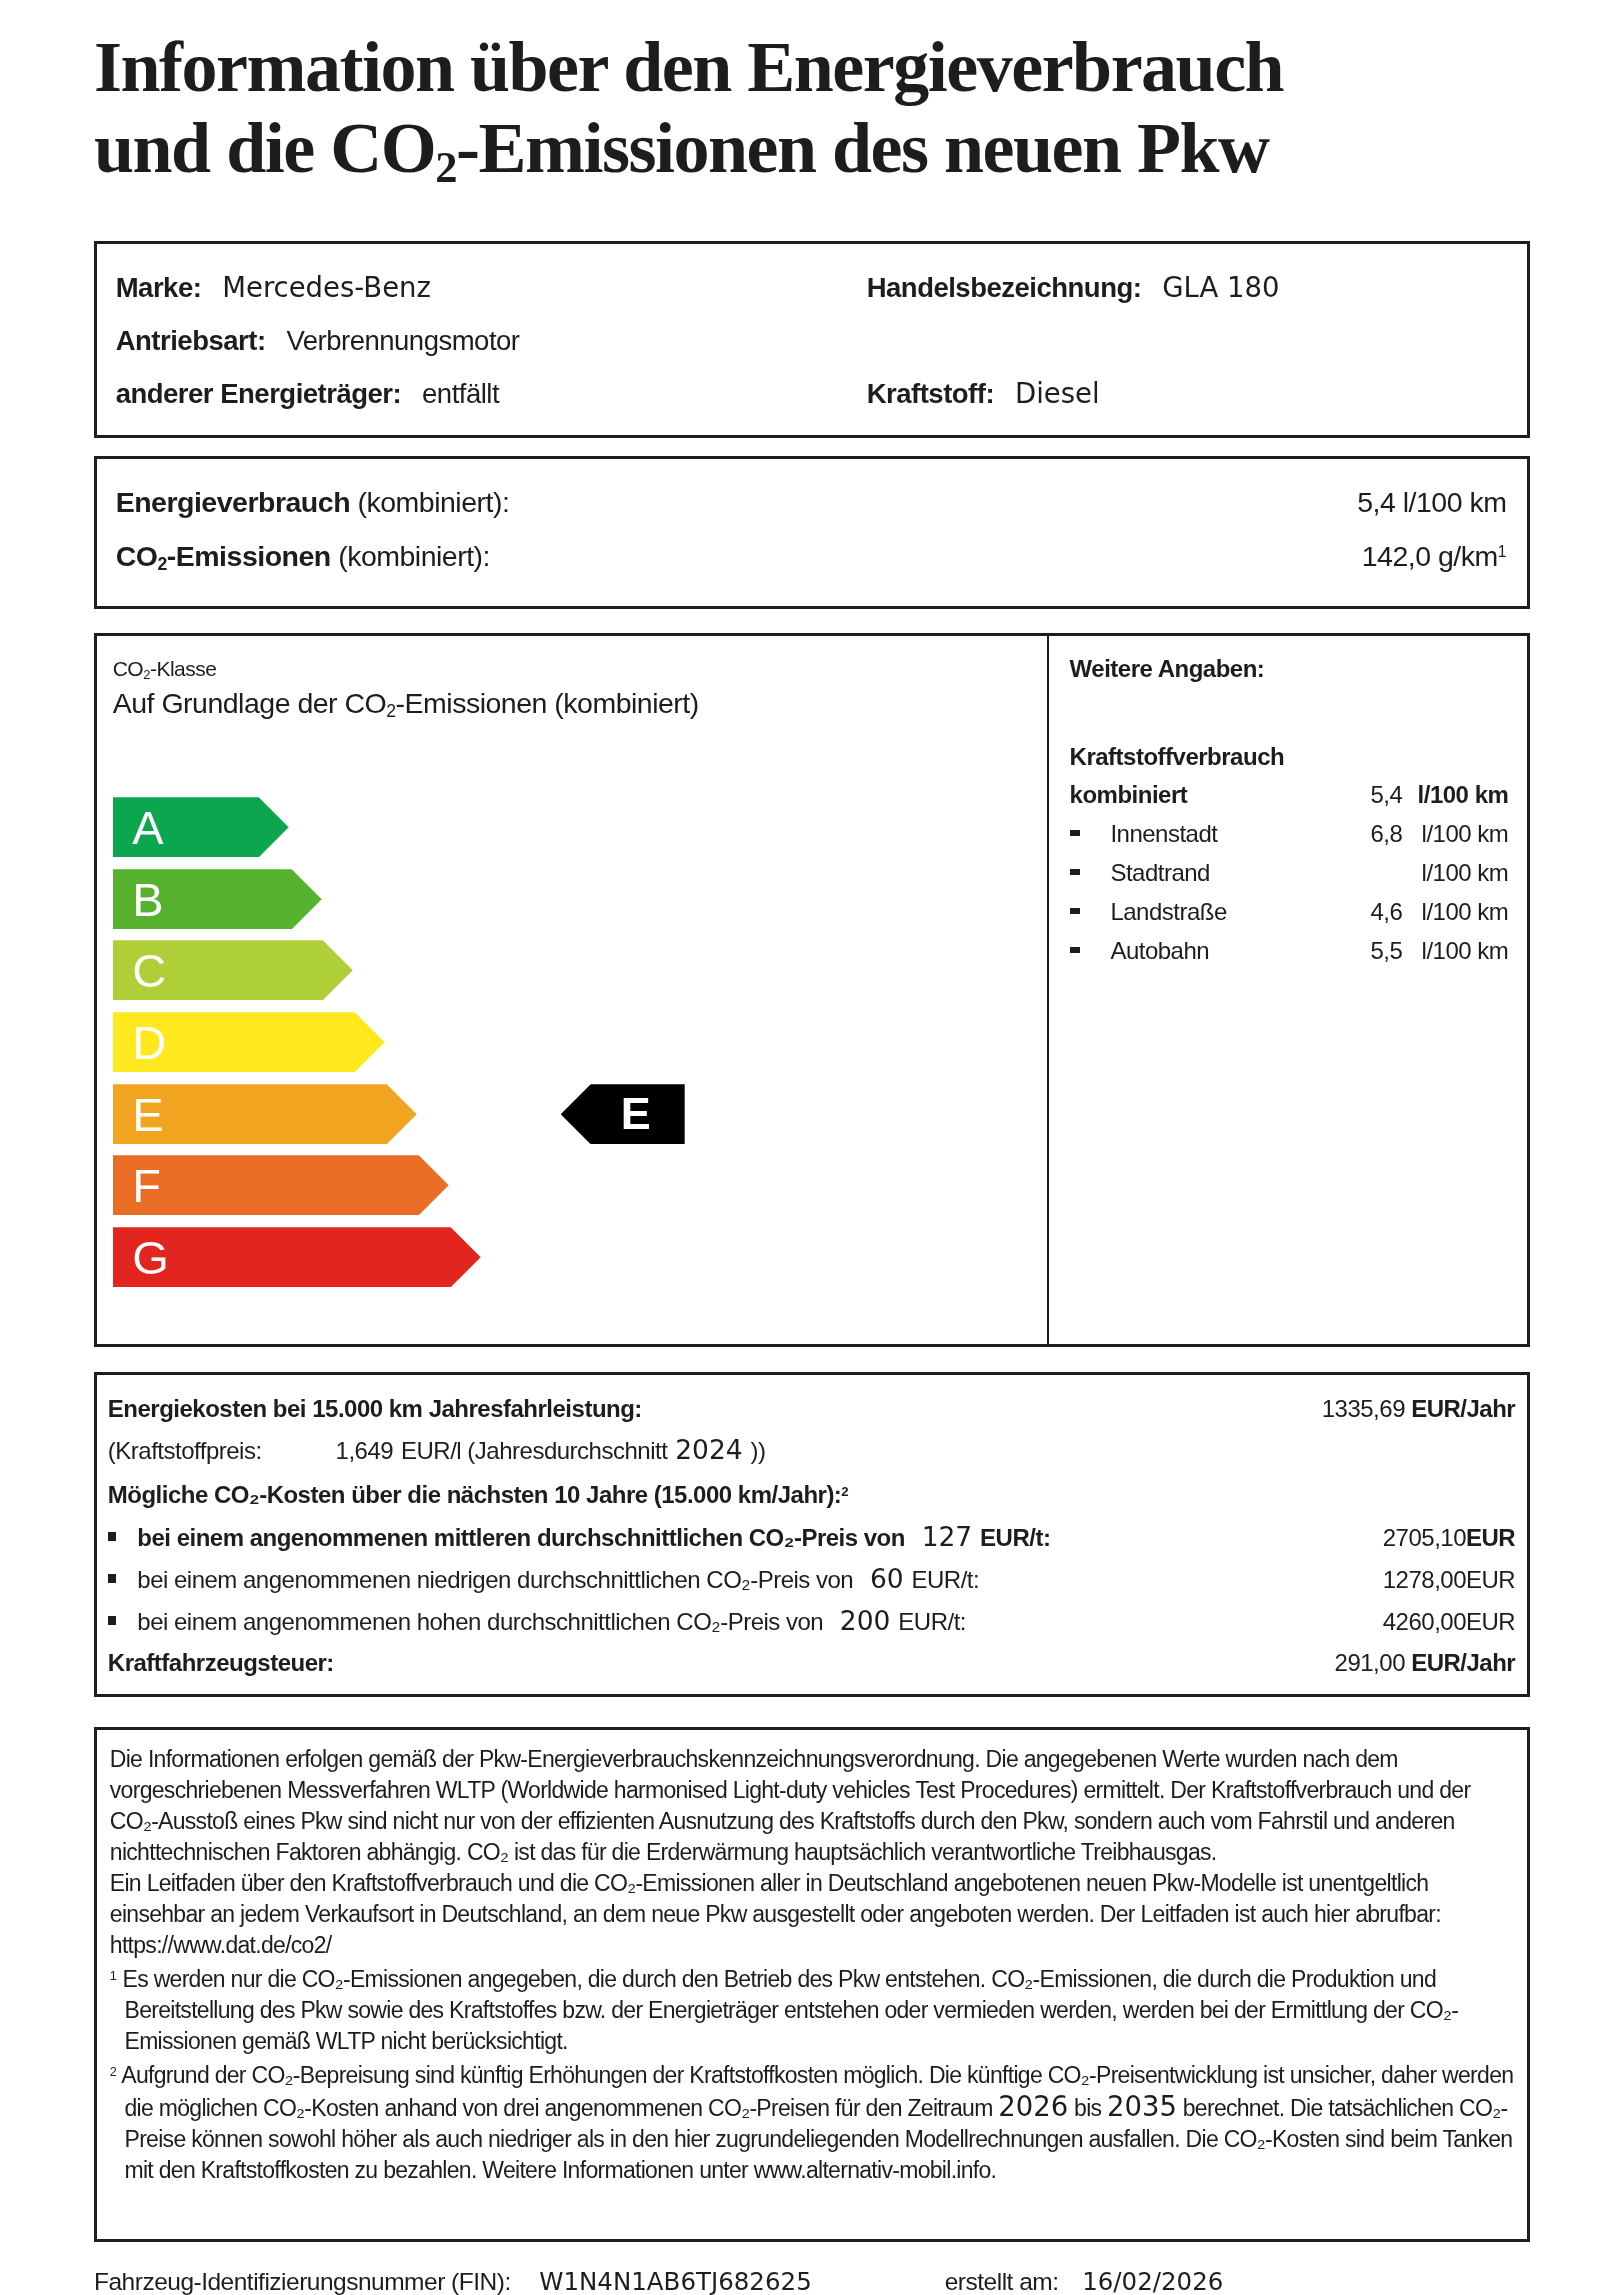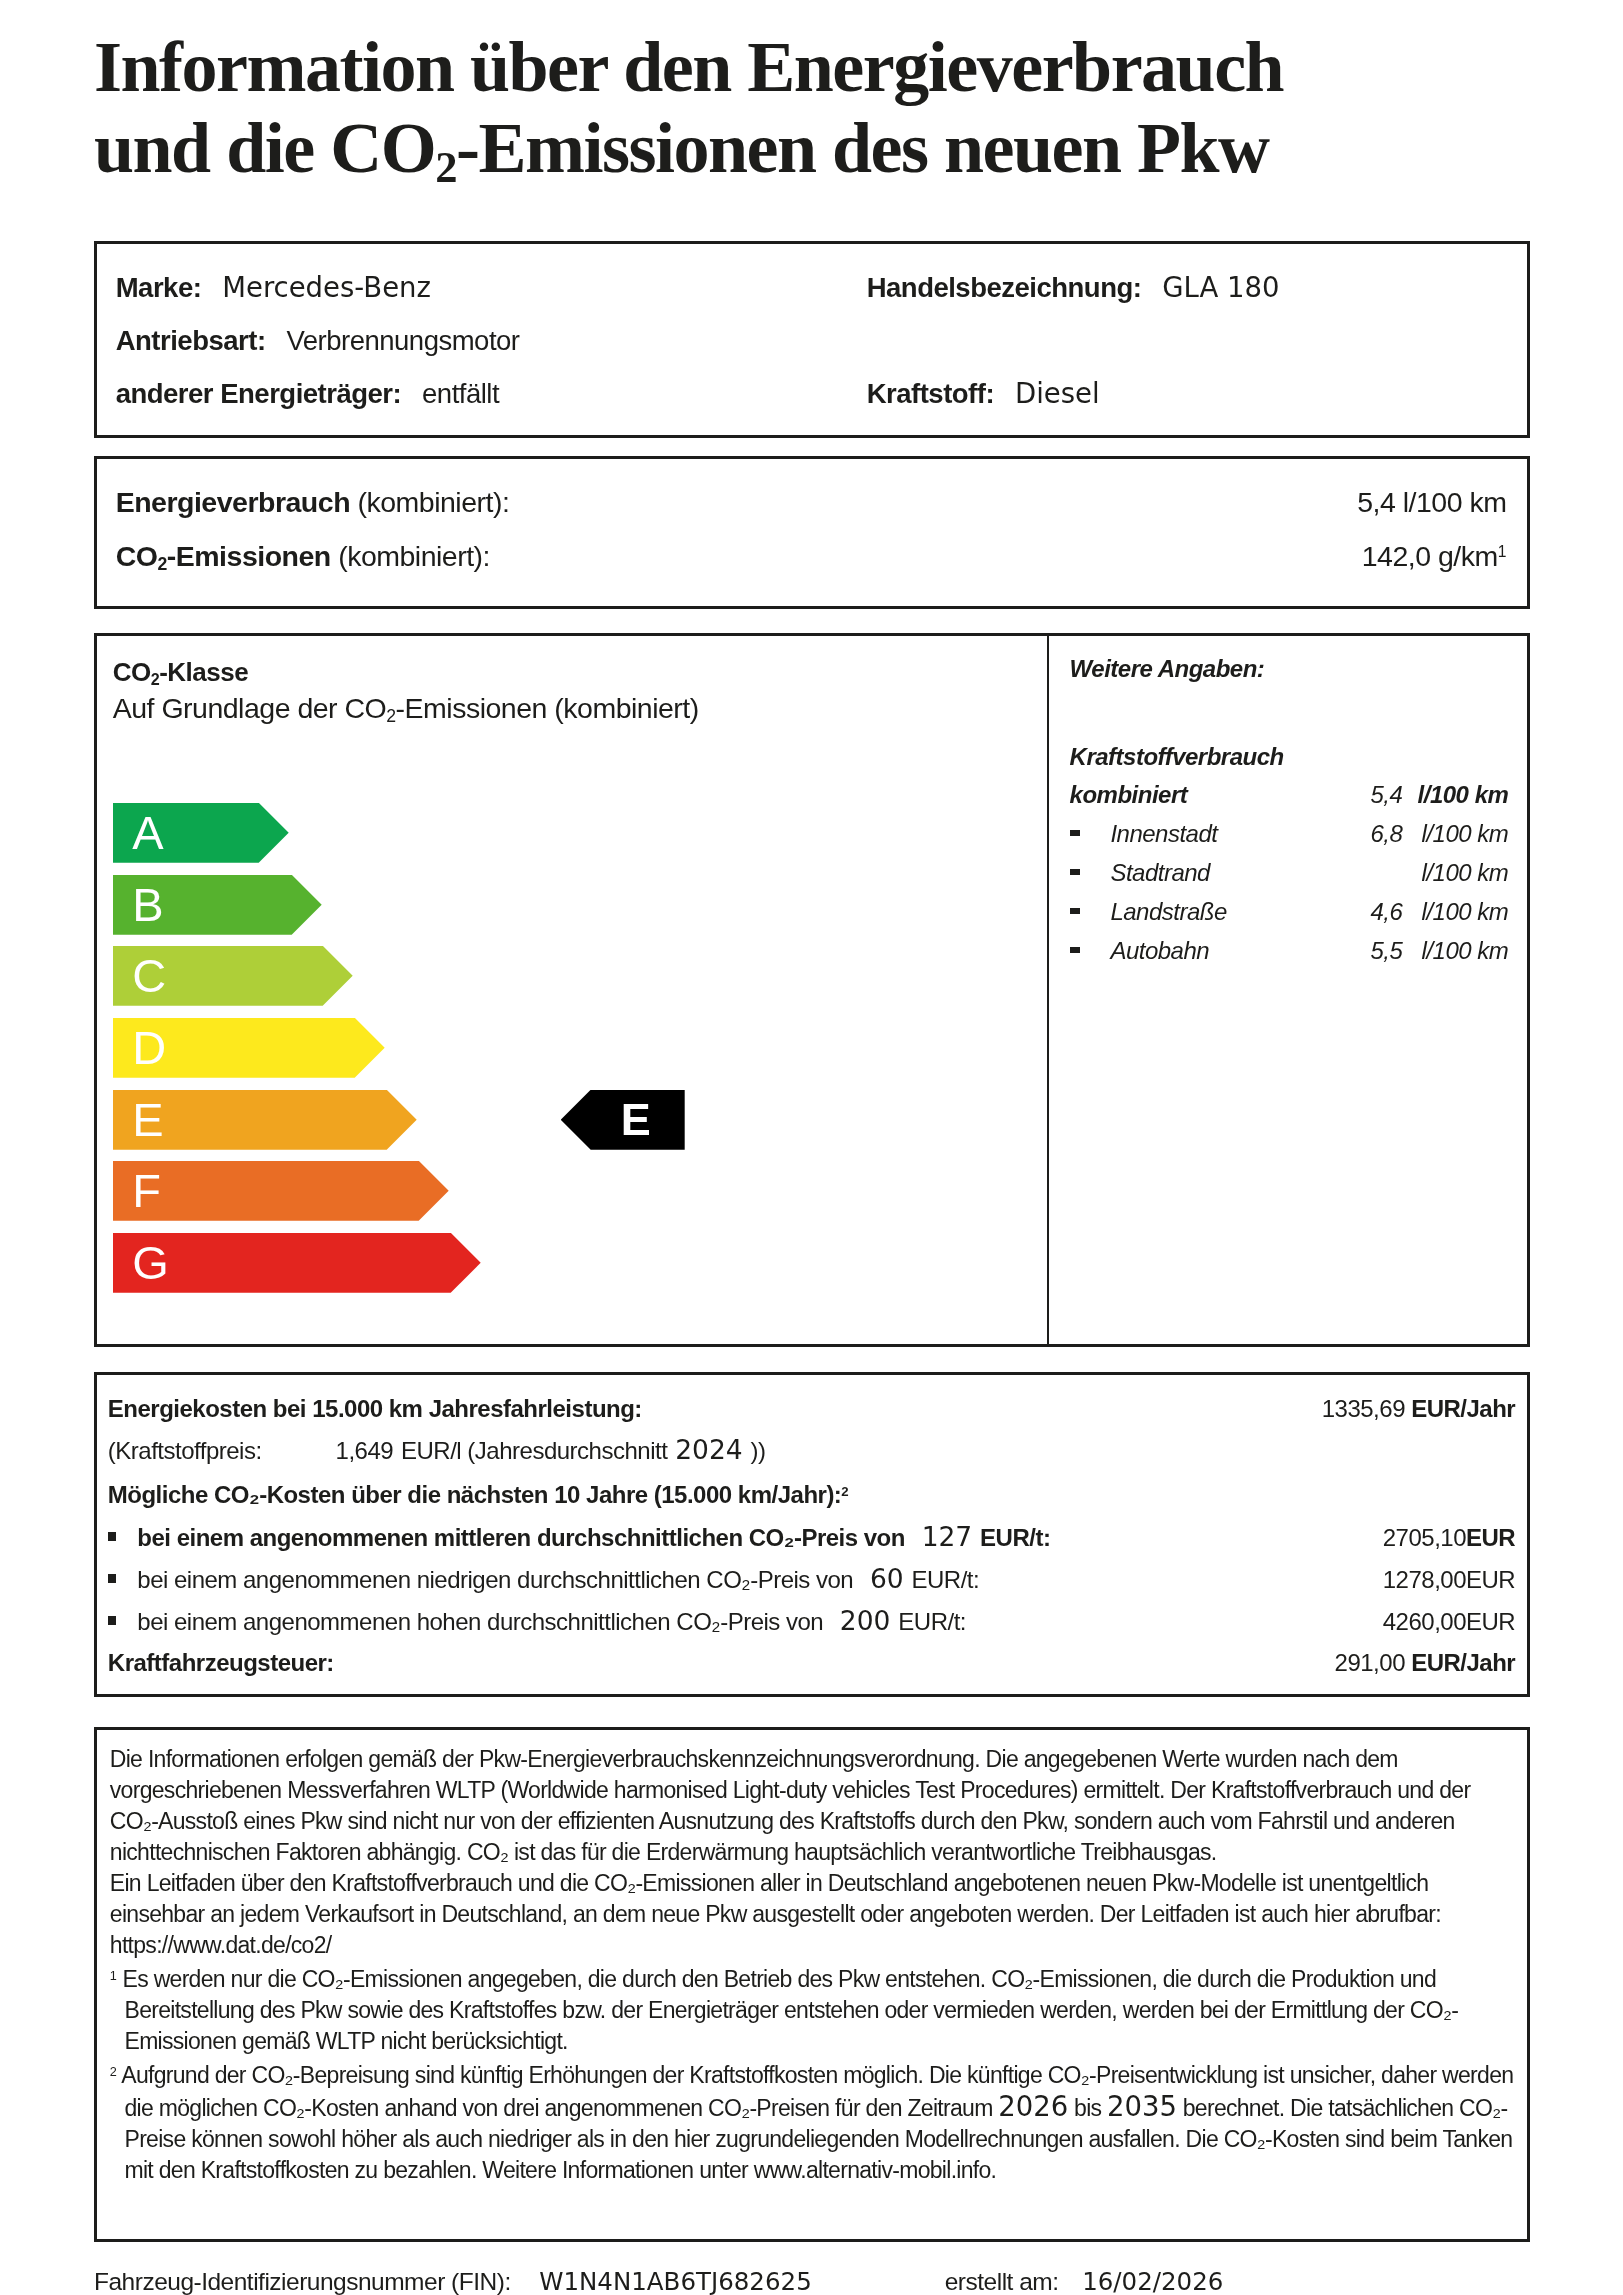--- a/index.html
+++ b/index.html
@@ -34,32 +34,32 @@
 
   
   .consumption-box { min-height: 137px; padding: 19.6px 20.6px 16.7px 18.7px; margin-bottom: 24.5px;
     font-size: 28.5px; display: flex; flex-direction: column; justify-content: center; }
   .cons-row { display: flex; align-items: baseline; line-height: 49px; }
   .cons-row .right { margin-left: auto; text-align: right; }
 
   
   .co2-box { min-height: 714px; margin-bottom: 24.5px; display: flex; }
   .co2-left { flex: 1 1 auto; position: relative; padding: 19.6px 0 0 15.7px; }
-  .co2-heading { font-size: 26px; font-weight: bold; line-height: 1.25; }
+  .co2-heading { font-size: 21px; font-weight: normal; line-height: 1.25; }
   .co2-subheading { font-size: 28.5px; font-weight: normal; line-height: 1.45; }
   .bars { position: relative; margin-top: 73px; height: 506px; }
   .bar { position: absolute; left: 0; height: 60px;
     clip-path: polygon(0 0, calc(100% - 30px) 0, 100% 50%, calc(100% - 30px) 100%, 0 100%);
     display: flex; align-items: center; color: #ffffff; font-size: 47px; padding-left: 19.6px; }
   .marker { position: absolute; top: 287px; left: 448px; width: 124px; height: 60px;
     background: #000000; color: #ffffff; font-size: 45px; font-weight: bold;
     clip-path: polygon(30px 0, 100% 0, 100% 100%, 30px 100%, 0 50%);
     display: flex; align-items: center; justify-content: center; padding-left: 25.5px; }
   .co2-right { width: 480px; flex: 0 0 480px; border-left: 2.5px solid #1d1d1b;
-    padding: 18.7px 18.7px 0 20.6px; font-size: 24px; font-style: italic; }
+    padding: 18.7px 18.7px 0 20.6px; font-size: 24px; }
   .wa-heading { font-weight: bold; margin-bottom: 55px; }
   .wa-sub { font-weight: bold; line-height: 37px; }
   .wa-row { display: flex; align-items: baseline; line-height: 39px; }
   .wa-row .wa-label { flex: 1 1 auto; }
   .wa-row .wa-value { width: 61px; text-align: right; }
   .wa-row .wa-unit { width: 106px; text-align: right; }
   .dash-bullet { width: 10.8px; height: 5.9px; background: #1d1d1b; align-self: center;
     margin-right: 30px; flex: 0 0 10.8px; }
 
   

